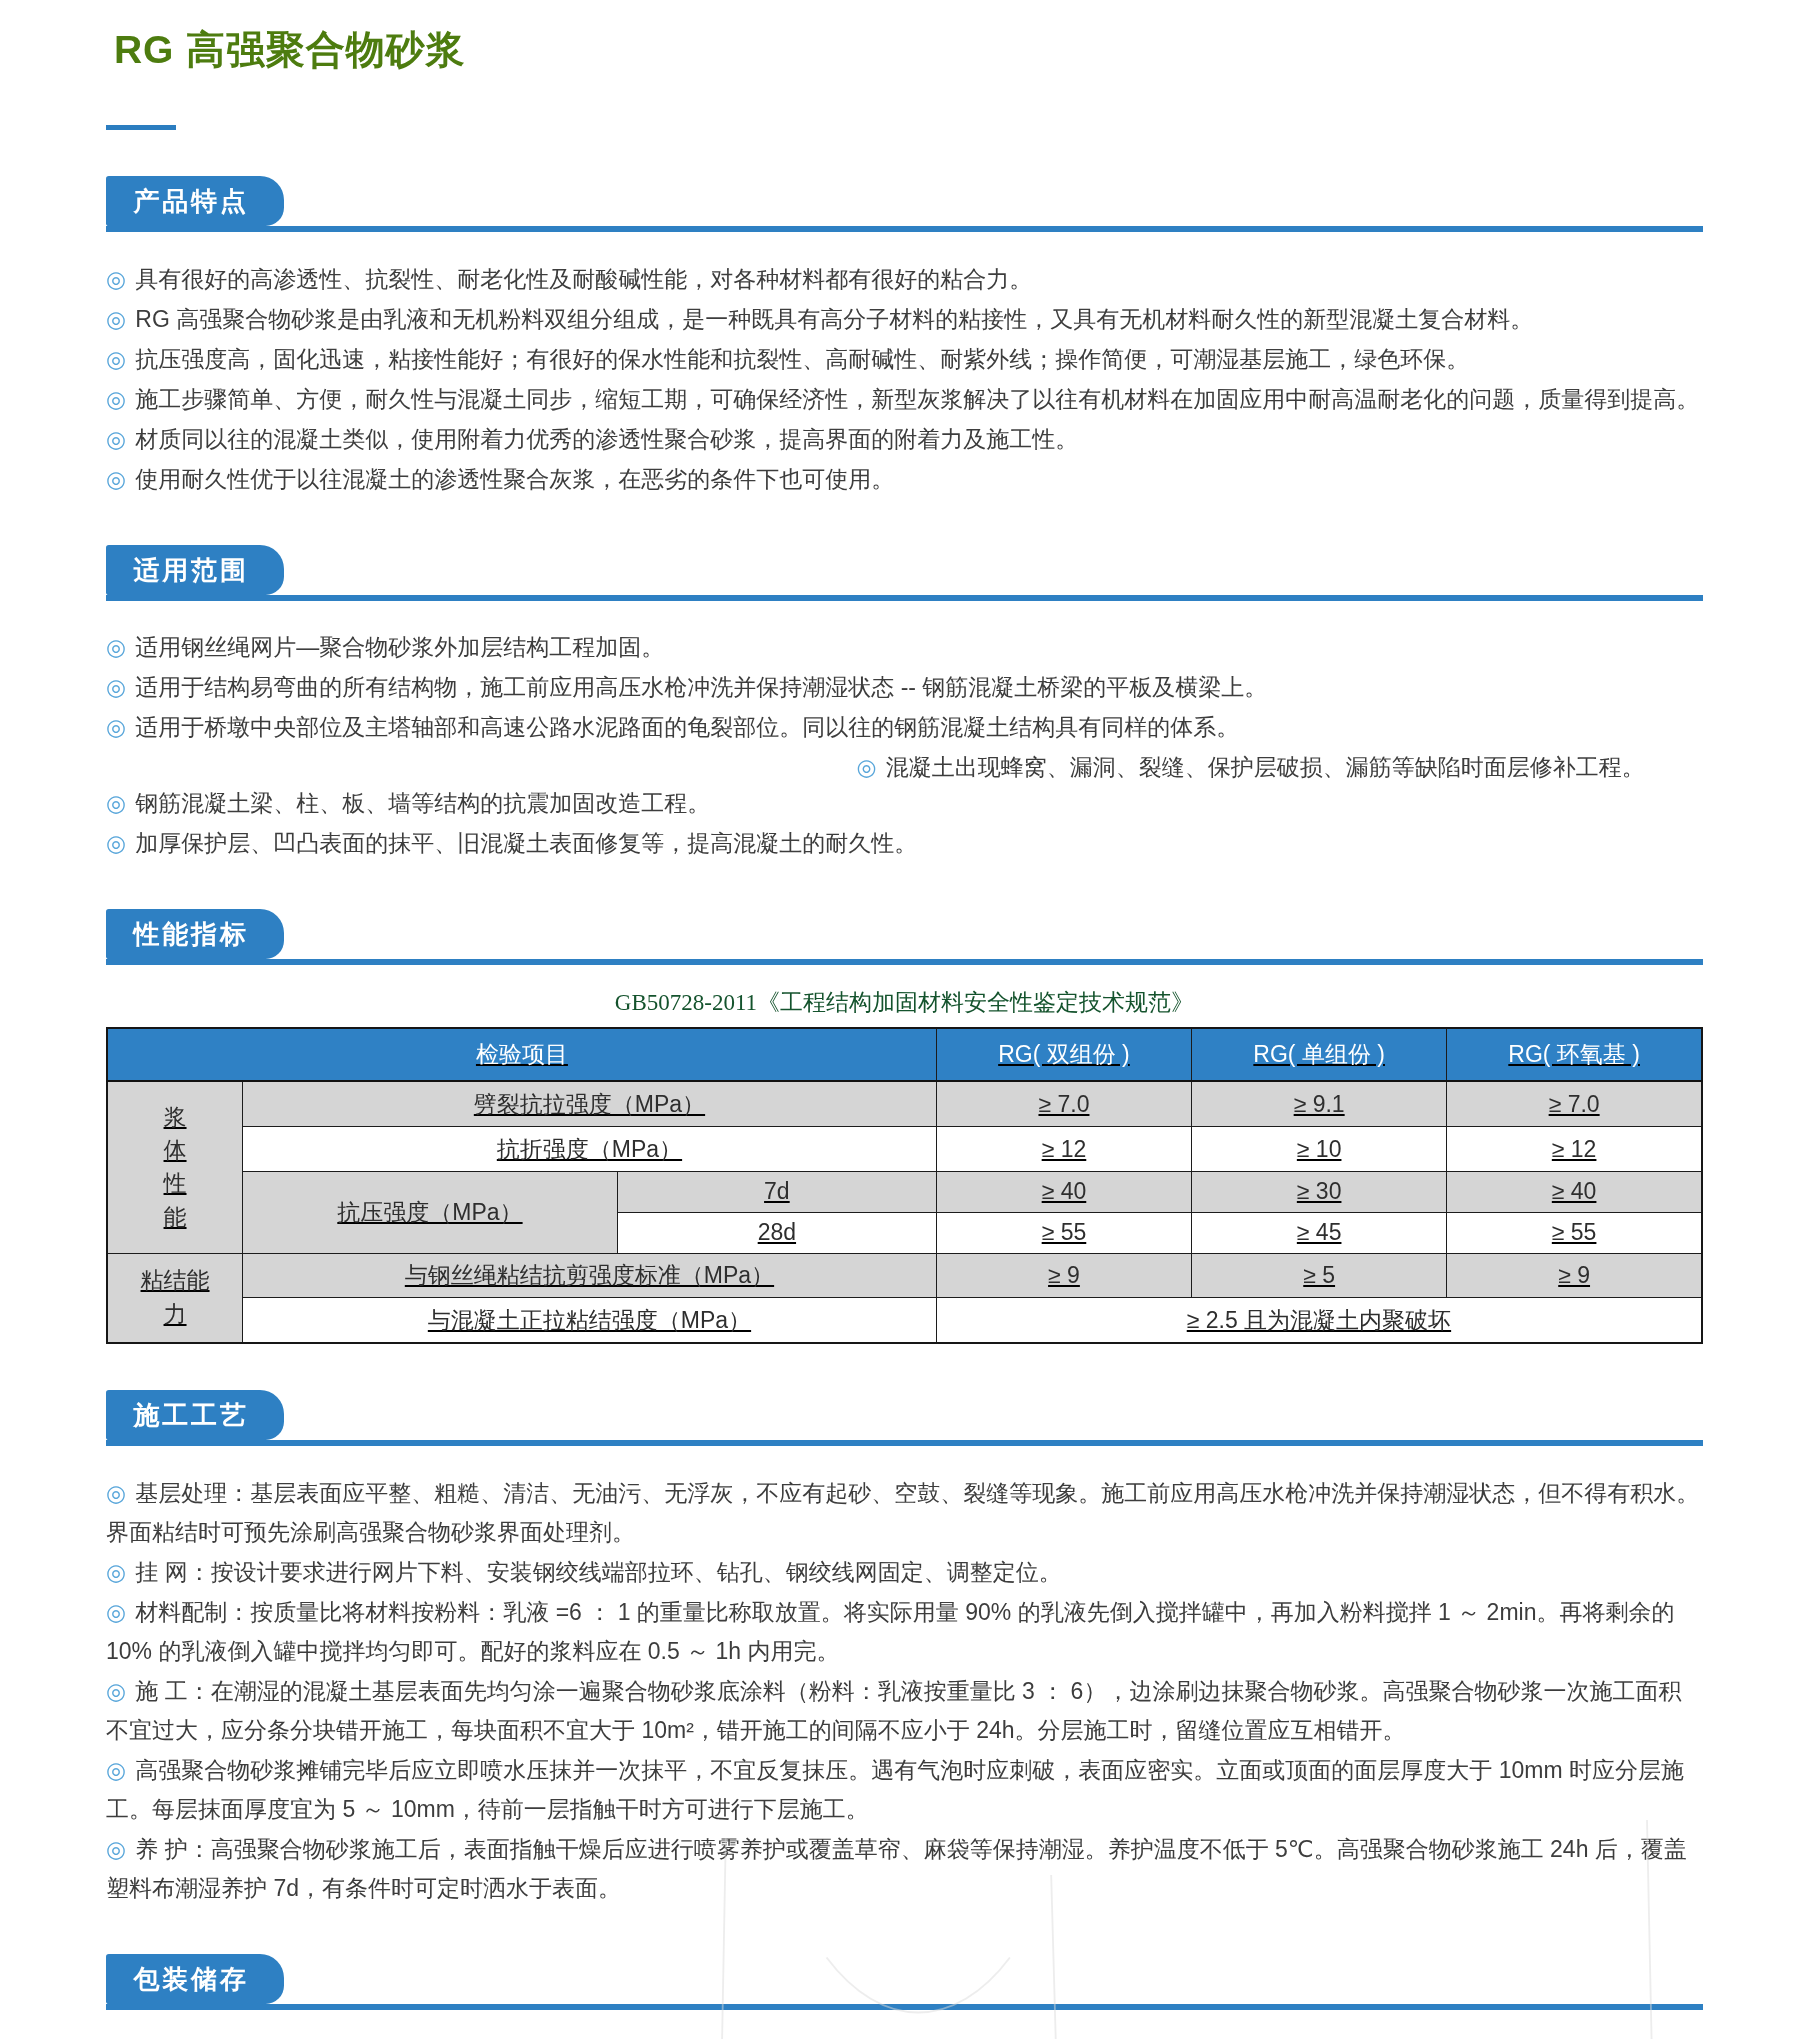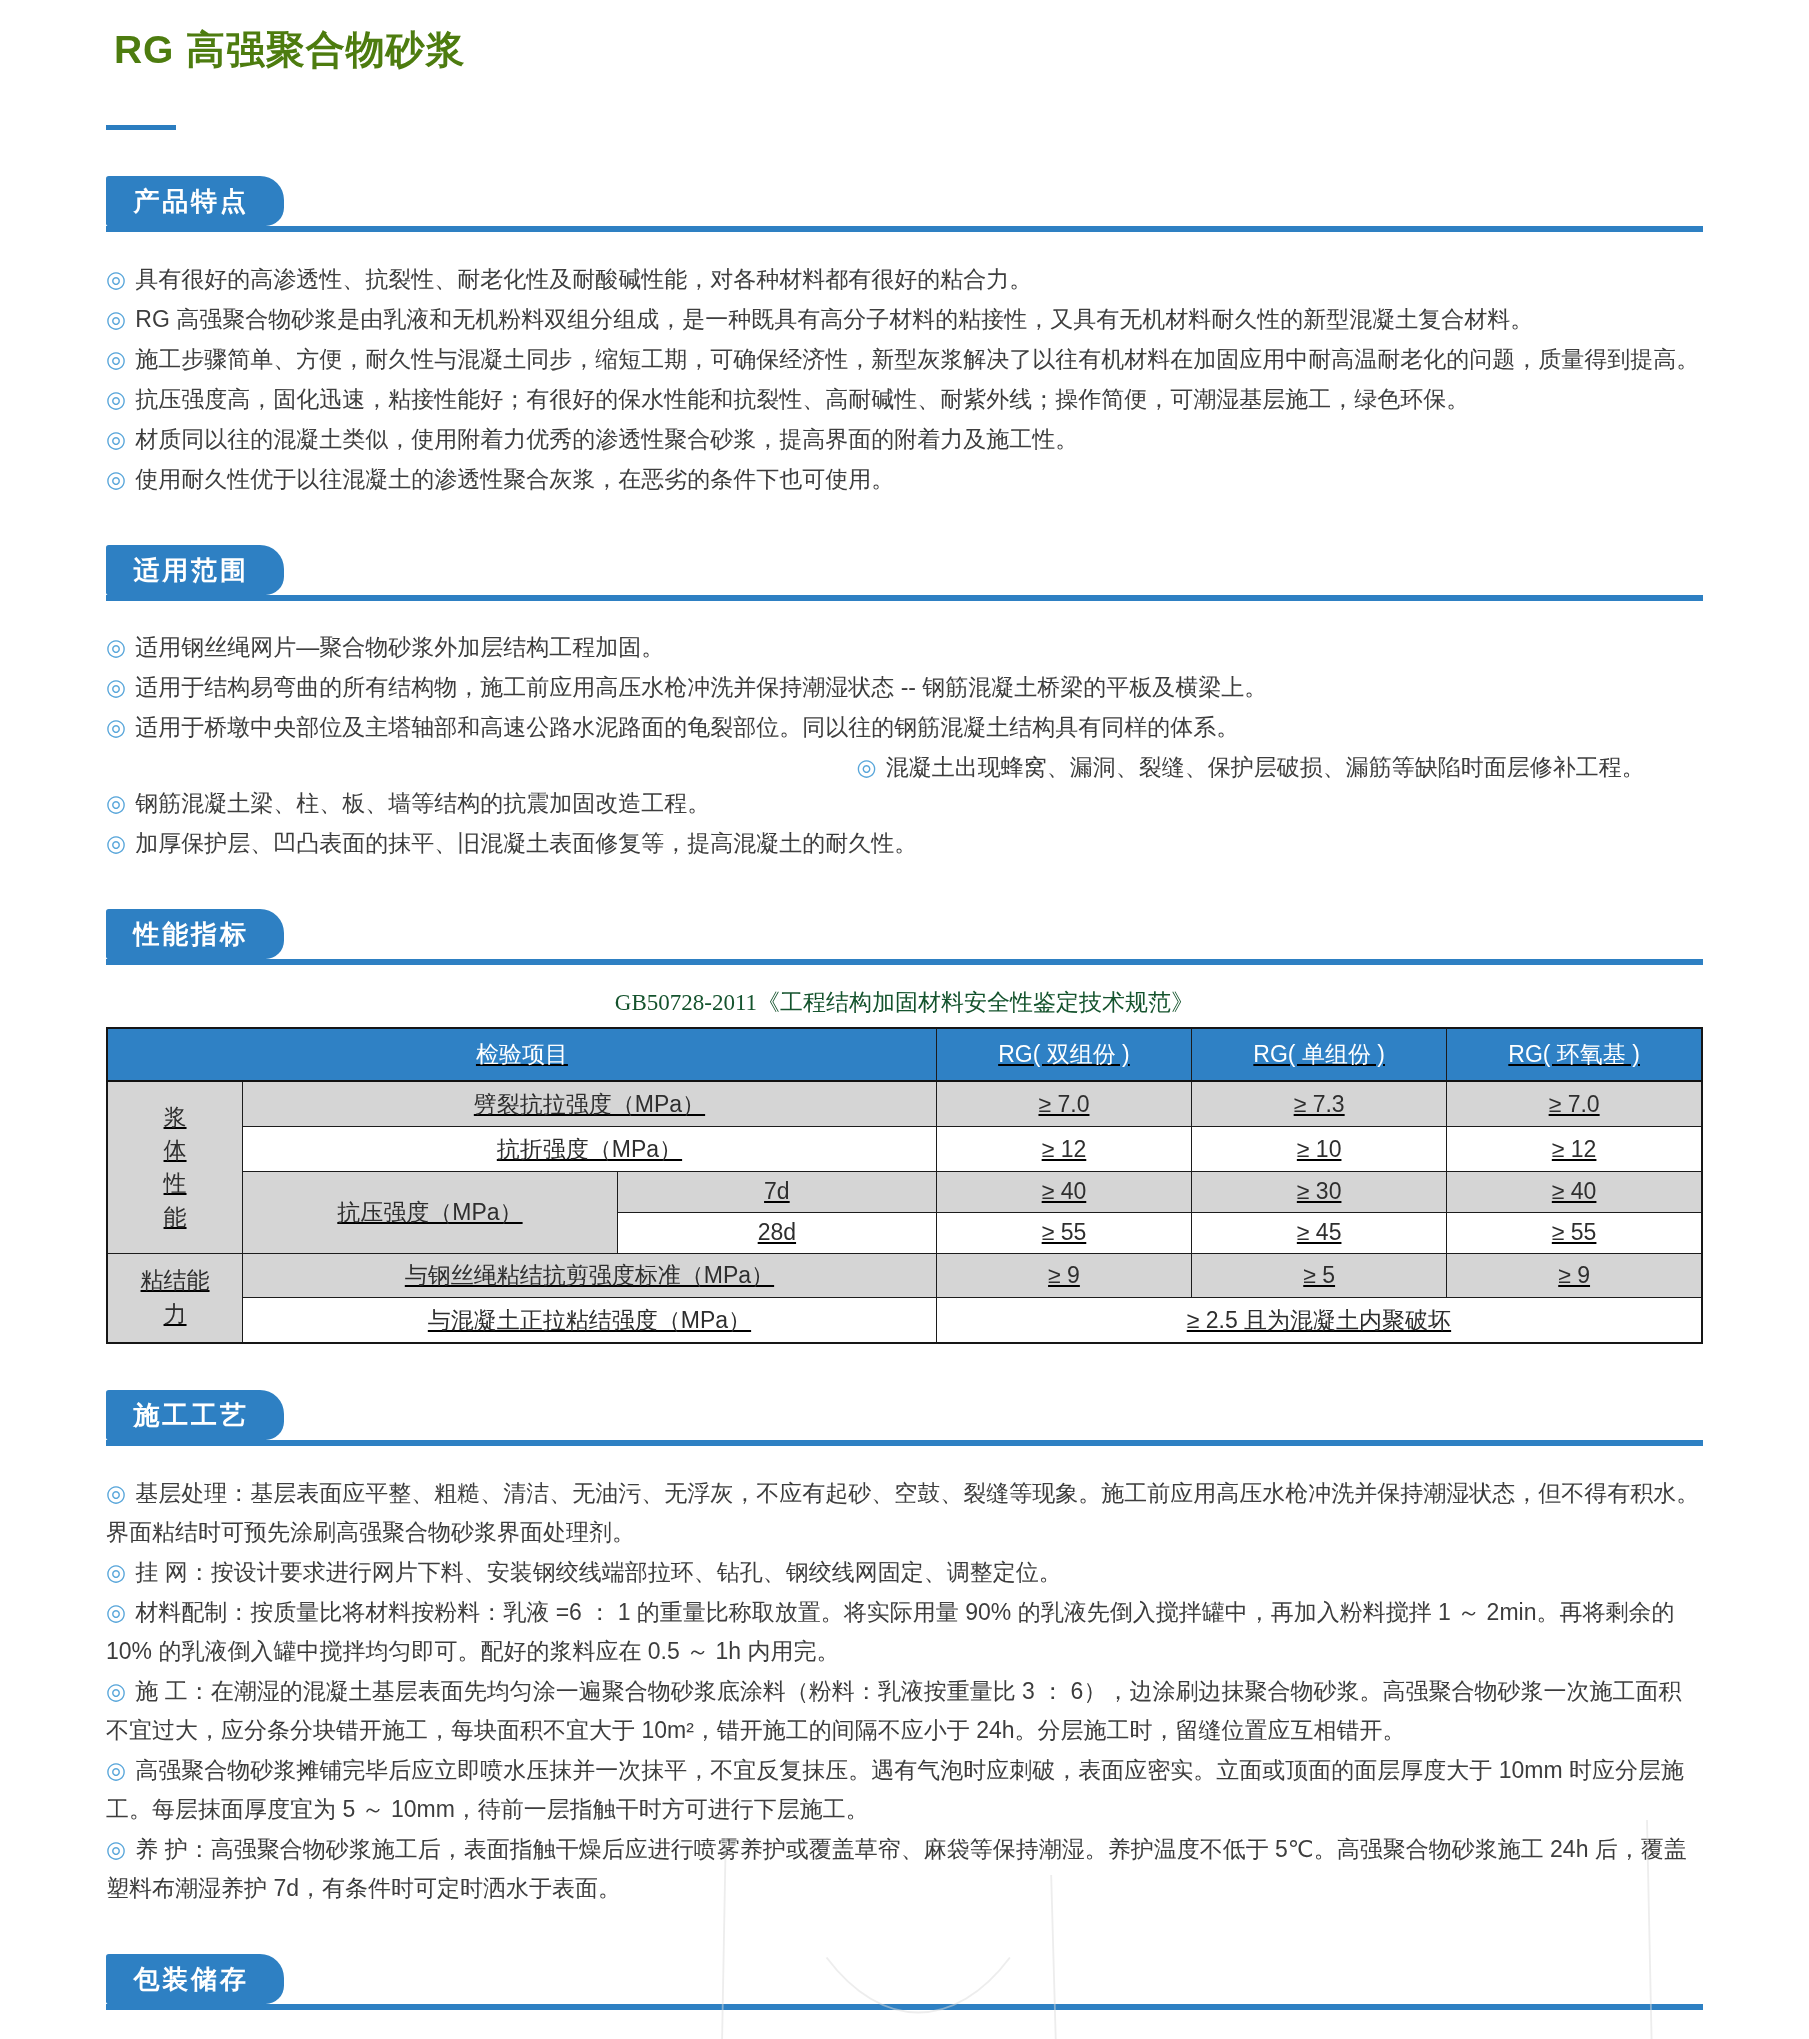--- a/index.html
+++ b/index.html
@@ -51,22 +51,22 @@
 <h1 class="page-title">RG 高强聚合物砂浆</h1>
 <div class="title-underline"></div>
 
 <div class="section">
   <div class="sec-head">
     <span class="badge">产品特点</span>
   </div>
   <div class="bullets">
       <div class="bullet-row"><span class="seg"><span class="mark">◎</span><span class="btext">具有很好的高渗透性、抗裂性、耐老化性及耐酸碱性能，对各种材料都有很好的粘合力。</span></span></div>
       <div class="bullet-row"><span class="seg"><span class="mark">◎</span><span class="btext">RG 高强聚合物砂浆是由乳液和无机粉料双组分组成，是一种既具有高分子材料的粘接性，又具有无机材料耐久性的新型混凝土复合材料。</span></span></div>
+      <div class="bullet-row"><span class="seg"><span class="mark">◎</span><span class="btext">抗压强度高，固化迅速，粘接性能好；有很好的保水性能和抗裂性、高耐碱性、耐紫外线；操作简便，可潮湿基层施工，绿色环保。</span></span></div>
       <div class="bullet-row"><span class="seg"><span class="mark">◎</span><span class="btext">施工步骤简单、方便，耐久性与混凝土同步，缩短工期，可确保经济性，新型灰浆解决了以往有机材料在加固应用中耐高温耐老化的问题，质量得到提高。</span></span></div>
-      <div class="bullet-row"><span class="seg"><span class="mark">◎</span><span class="btext">抗压强度高，固化迅速，粘接性能好；有很好的保水性能和抗裂性、高耐碱性、耐紫外线；操作简便，可潮湿基层施工，绿色环保。</span></span></div>
       <div class="bullet-row"><span class="seg"><span class="mark">◎</span><span class="btext">材质同以往的混凝土类似，使用附着力优秀的渗透性聚合砂浆，提高界面的附着力及施工性。</span></span></div>
       <div class="bullet-row"><span class="seg"><span class="mark">◎</span><span class="btext">使用耐久性优于以往混凝土的渗透性聚合灰浆，在恶劣的条件下也可使用。</span></span></div>
     </div>
 </div>
 
 <div class="section">
   <div class="sec-head">
     <span class="badge">适用范围</span>
   </div>
   <div class="bullets">
@@ -103,21 +103,21 @@
     <tbody>
         <tr class="shade">
           <td class="group-cell" rowspan="4">
             <div>浆</div>
             <div>体</div>
             <div>性</div>
             <div>能</div>
           </td>
           <td class="item-cell" colspan="2">劈裂抗拉强度（MPa）</td>
           <td class="val-cell">≥ 7.0</td>
-          <td class="val-cell">≥ 7.3</td>
+          <td class="val-cell">≥ 9.1</td>
           <td class="val-cell">≥ 7.0</td>
         </tr>
         <tr>
           <td class="item-cell" colspan="2">抗折强度（MPa）</td>
           <td class="val-cell">≥ 12</td>
           <td class="val-cell">≥ 10</td>
           <td class="val-cell">≥ 12</td>
         </tr>
         <tr class="shade">
           <td class="item-cell item-span" rowspan="2">抗压强度（MPa）</td>

